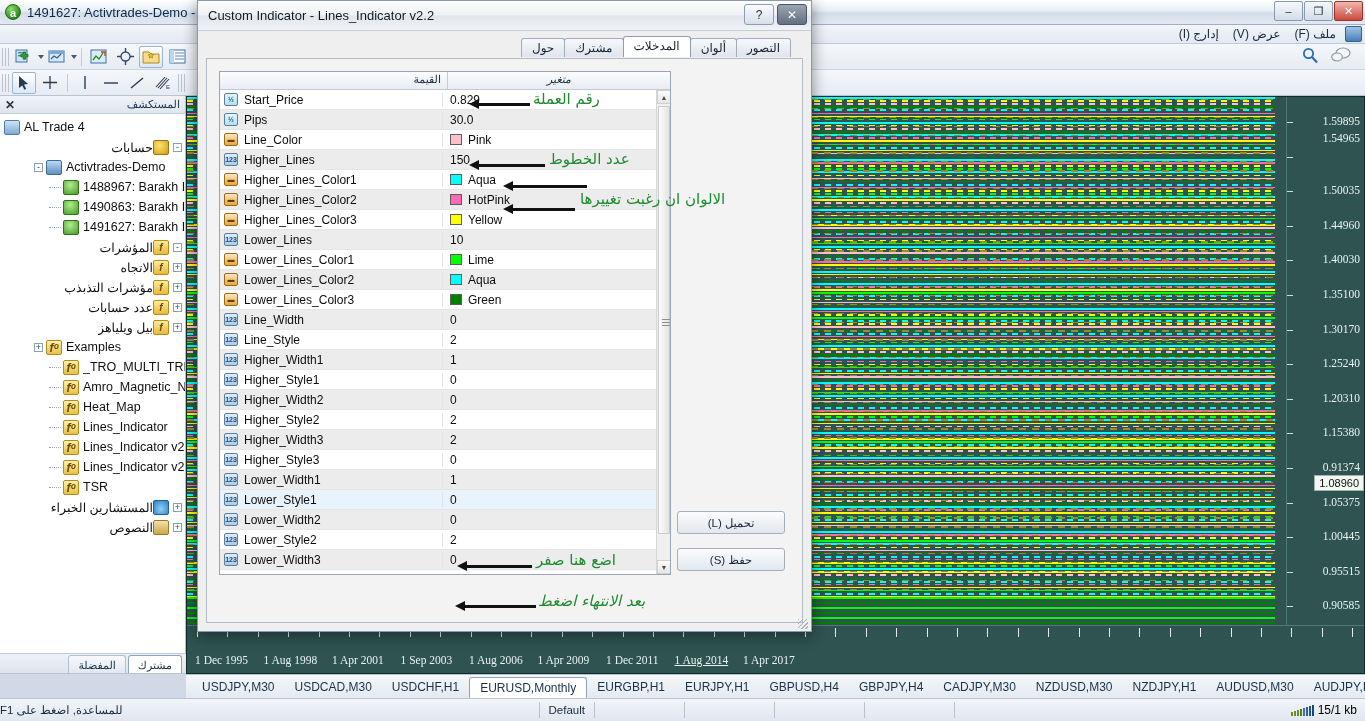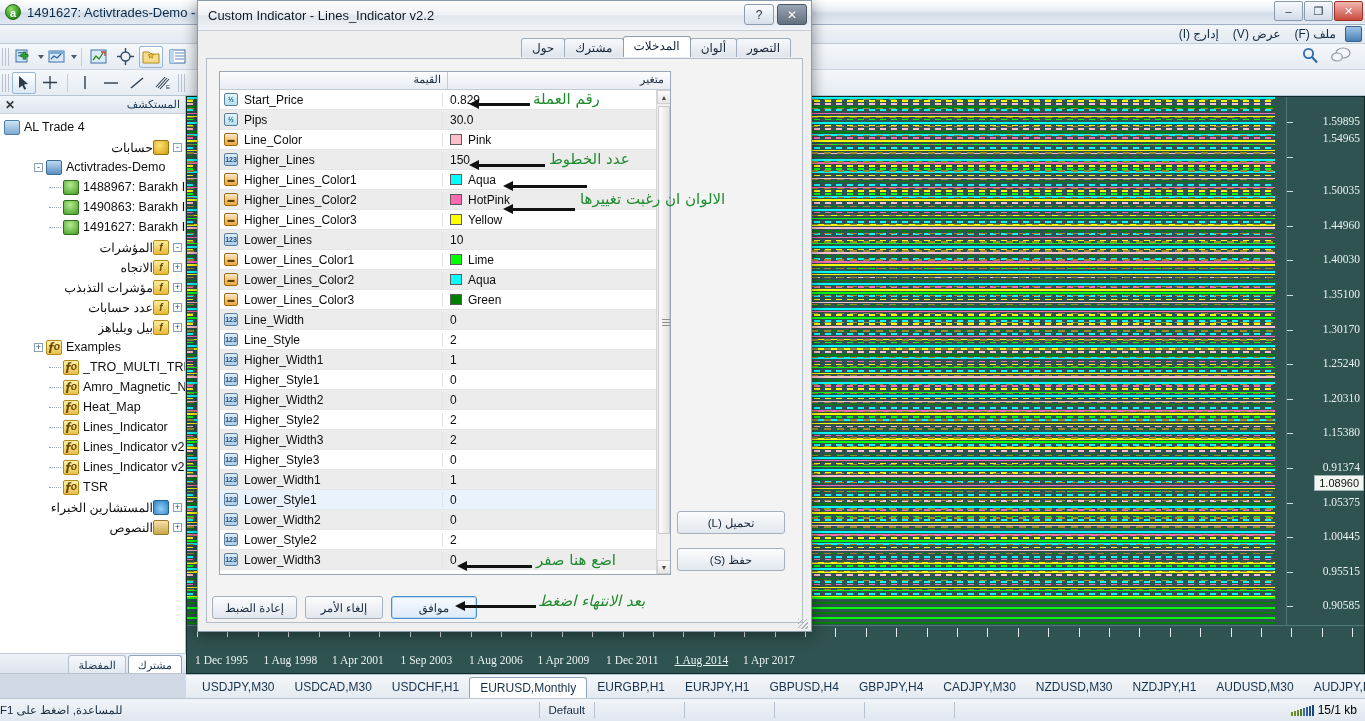--- a/index.html
+++ b/index.html
@@ -94,21 +94,21 @@
   }
   .tn .dots{width:12px;height:1px;border-top:1px dotted #9aa7b3;margin-right:2px;flex:none;}
   .tn .ic{width:16px;height:15px;margin-right:4px;flex:none;border-radius:2px;}
   .ic-term{background:linear-gradient(180deg,#cfe4f7,#7fa9cf);border:1px solid #4b7fab;}
   .ic-acct{background:radial-gradient(circle at 40% 35%,#ffe473,#cf9b12);border:1px solid #9a7410;border-radius:3px;}
   .ic-srv{background:linear-gradient(180deg,#bcd9f2,#5d90c0);border:1px solid #3c6c96;}
   .ic-user{background:radial-gradient(circle at 45% 30%,#b6eb92,#3f9b24);border:1px solid #2d7119;border-radius:3px;}
   .ic-fx{background:linear-gradient(180deg,#ffeca0,#e6b93a);border:1px solid #b48c14;
          color:#6a4c00;font-size:10px;font-style:italic;font-weight:bold;text-align:center;line-height:14px;}
   .ic-fx2{background:linear-gradient(180deg,#fff0b0,#e8c04a);border:1px solid #b48c14;
-         color:#6a4c00;font-size:15px;font-style:italic;font-weight:bold;text-align:center;line-height:14px;}
+         color:#6a4c00;font-size:12px;font-style:italic;font-weight:bold;text-align:center;line-height:14px;}
   .ic-ea{background:radial-gradient(ellipse at 50% 60%,#8fd0f5,#2b7fc4);border:1px solid #1f5f97;border-radius:50% 50% 40% 40%;}
   .ic-scr{background:linear-gradient(180deg,#f5e2a8,#c9a64a);border:1px solid #9a7a2a;border-radius:2px;}
   .tn .lb{overflow:hidden;}
   .tn.rtl{direction:rtl;}
   .tn.rtl .lb{direction:rtl;}
 
   .nav-tabs{
     position:absolute;left:0;bottom:0;width:186px;height:20px;
     background:linear-gradient(180deg,#eef2f7,#dde4ec);
     border-top:1px solid #c2ccd9;display:flex;align-items:flex-end;direction:rtl;padding-right:4px;
@@ -199,21 +199,21 @@
     border:1px solid #b2bcc8;background:#f3f3f3;
   }
   .gridwrap{
     position:absolute;left:12px;top:12px;width:452px;bottom:47px;
     border:1px solid #9aa6b3;background:#fff;overflow:hidden;
   }
   .ghd{
     display:flex;height:18px;background:linear-gradient(180deg,#fbfcfd,#e8edf3);
     border-bottom:1px solid #c2cad4;direction:rtl;
   }
-  .ghd .c1{width:223px;border-left:1px solid #c2cad4;padding:1px 6px;font-size:11px;color:#1b2b3d;direction:rtl;text-align:right;}
+  .ghd .c1{width:223px;border-left:1px solid #c2cad4;padding:1px 6px;font-size:11px;color:#1b2b3d;direction:rtl;text-align:center;font-style:italic;}
   .ghd .c2{flex:1;padding:1px 6px;font-size:11px;color:#1b2b3d;direction:rtl;text-align:right;}
   .grows{position:absolute;left:0;top:18px;right:14px;bottom:0;overflow:hidden;}
   .grow{display:flex;height:20px;align-items:center;border-bottom:1px solid #e4e7ea;background:#fff;}
   .grow.alt{background:#ececec;}
   .grow.sel{background:#e9f3fd;}
   .gc1{width:223px;display:flex;align-items:center;border-right:1px solid #e0e4e8;padding-left:4px;}
   .gc2{flex:1;display:flex;align-items:center;padding-left:7px;font-size:12px;color:#0d0d0d;}
   .pic{width:14px;height:13px;margin-right:6px;flex:none;border-radius:2px;border:1px solid #5d7d9c;
        font-size:7px;color:#fff;line-height:12px;text-align:center;font-weight:bold;}
   .pic.num{background:linear-gradient(180deg,#dfeefb,#a9cbe8);color:#1c4a74;}
@@ -1130,25 +1130,20 @@
             <div class="ar bot">▼</div>
           </div>
         </div>
 
         <div class="sidebtns">
           <div class="sbtn">تحميل (L)</div>
           <div class="sbtn">حفظ (S)</div>
         </div>
       </div>
 
-      <div class="botbtns">
-        <div class="bbtn">إعادة الضبط</div>
-        <div class="bbtn">إلغاء الأمر</div>
-        <div class="bbtn primary">موافق</div>
-      </div>
       <div class="resizer"></div>
     </div>
   </div>
 
   <div id="annlayer">
       <div class="ann" style="left: 533px; top: 90px;">رقم العملة</div>
       <div class="arrow" style="left: 478px; top: 103px; width: 52px;"></div>
       <div class="ann" style="left: 549px; top: 150px;">عدد الخطوط</div>
       <div class="arrow" style="left: 478px; top: 164px; width: 67px;"></div>
       <div class="ann" style="left: 580px; top: 190px;">الالوان ان رغبت تغييرها</div>

